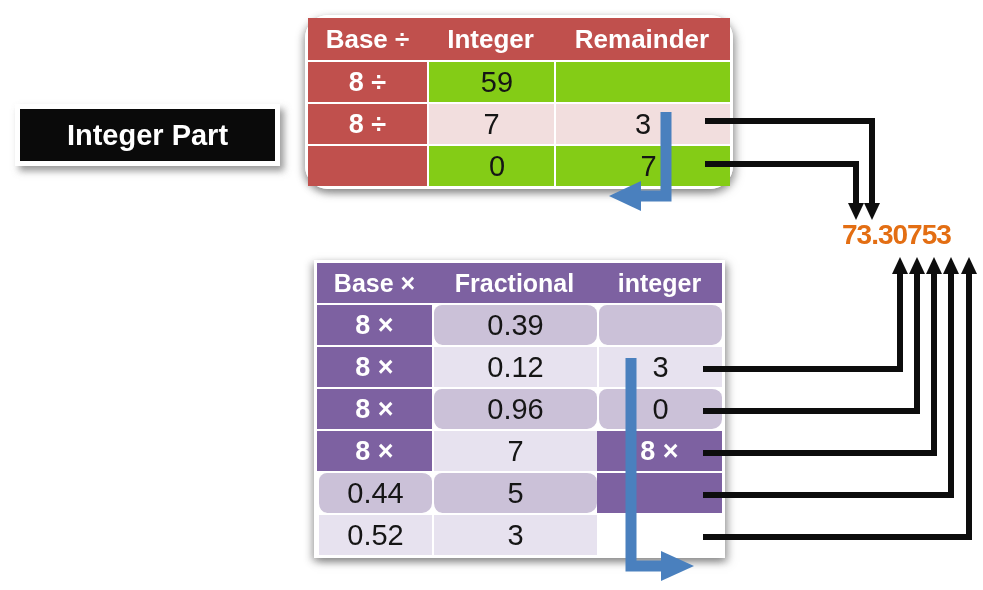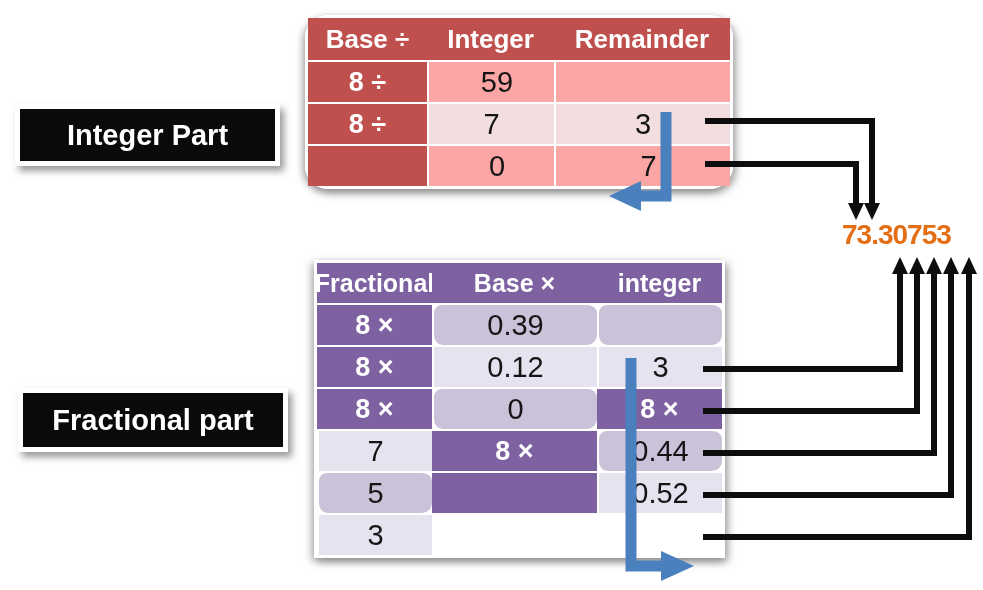--- a/index.html
+++ b/index.html
@@ -17,21 +17,21 @@
     box-sizing:border-box;line-height:1;
   }
   .tbl .bt{border-top:2px solid #ffffff;}
   .tbl .bl{border-left:2px solid #ffffff;}
   .hd{color:#ffffff;font-weight:bold;font-size:26px;}
   .key{color:#ffffff;font-weight:bold;font-size:27px;}
   .val{color:#151515;font-size:29px;}
   
   .tbl-int{left:305px;top:15px;grid-template-columns:119px 127px 176px;grid-auto-rows:42px;border-radius:23px;}
   .tbl-int .hd,.tbl-int .key{background:#C0504D;}
-  .tbl-int .dk{background:#fca5a5;padding-left:11px;}
+  .tbl-int .dk{background:#84cc16;padding-left:11px;}
   .tbl-int .lt{background:#F2DEDE;}
   
   .tbl-frac{left:314px;top:260px;grid-template-columns:115px 165px 125px;grid-auto-rows:42px;}
   .tbl-frac{grid-template-rows:40px repeat(6,42px);}
   .tbl-frac .hd{font-size:25px;}
   .tbl-frac .hd,.tbl-frac .key{background:#7D61A1;}
   .tbl-frac .dk{background:#CBC1D8;border-radius:10px;}
   .tbl-frac .lt{background:#E7E2EF;}
   
   .plabel{
@@ -58,56 +58,54 @@
 </style>
 </head>
 <body>
 
 <div class="canvas">
 
   <div class="plabel plabel-int">
     <span>Integer Part</span>
   </div>
 
-  <div class="plabel plabel-frac">
-    <span>Fractional part</span>
-  </div>
 
   <div class="tbl tbl-int">
     <div class="c hd">Base ÷</div>
     <div class="c hd">Integer</div>
     <div class="c hd">Remainder</div>
 
     <div class="c key bt">8 ÷</div>
     <div class="c val dk bt bl">59</div>
     <div class="c val dk bt bl"></div>
 
     <div class="c key bt">8 ÷</div>
     <div class="c val lt bt bl">7</div>
     <div class="c val lt bt bl">3</div>
 
     <div class="c key bt"></div>
     <div class="c val dk bt bl">0</div>
     <div class="c val dk bt bl">7</div>
   </div>
 
   <div class="tbl tbl-frac">
+    <div class="c hd">Base ×</div>
     <div class="c hd">Fractional</div>
-    <div class="c hd">Base ×</div>
     <div class="c hd">integer</div>
 
     <div class="c key bt">8 ×</div>
     <div class="c val dk bt bl">0.39</div>
     <div class="c val dk bt bl"></div>
 
     <div class="c key bt">8 ×</div>
     <div class="c val lt bt bl">0.12</div>
     <div class="c val lt bt bl">3</div>
 
     <div class="c key bt">8 ×</div>
+    <div class="c val dk bt bl">0.96</div>
     <div class="c val dk bt bl">0</div>
 
     <div class="c key bt">8 ×</div>
     <div class="c val lt bt bl">7</div>
 
     <div class="c key bt">8 ×</div>
     <div class="c val dk bt bl">0.44</div>
     <div class="c val dk bt bl">5</div>
 
     <div class="c key bt"></div>

